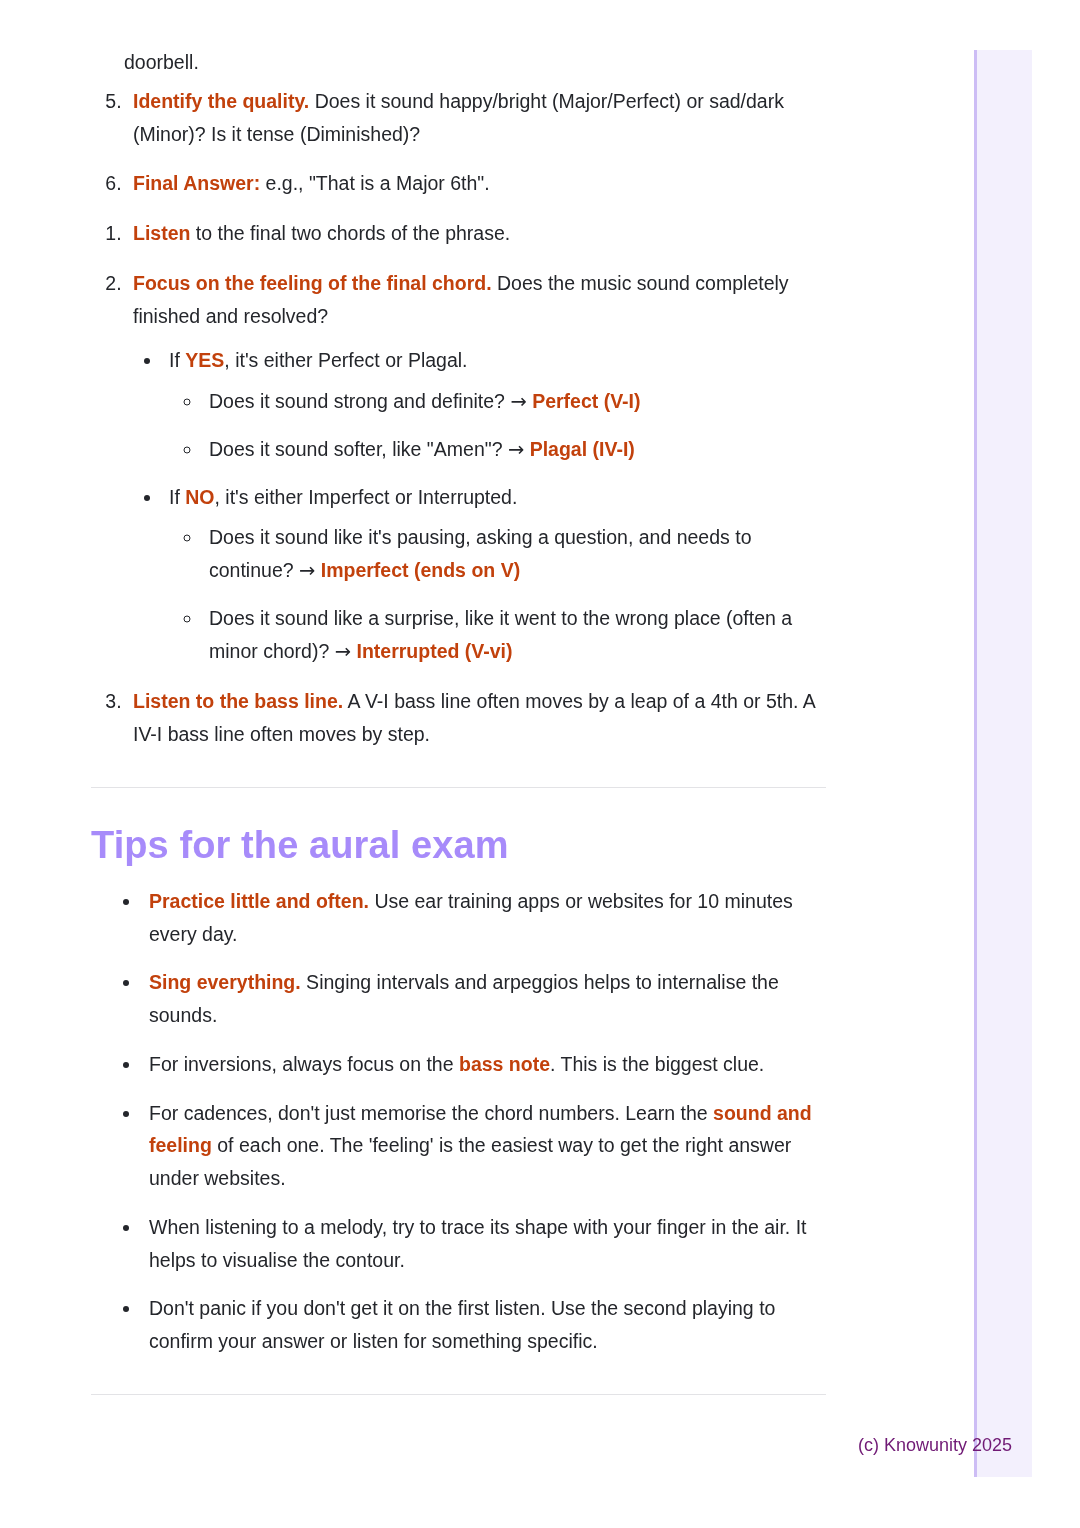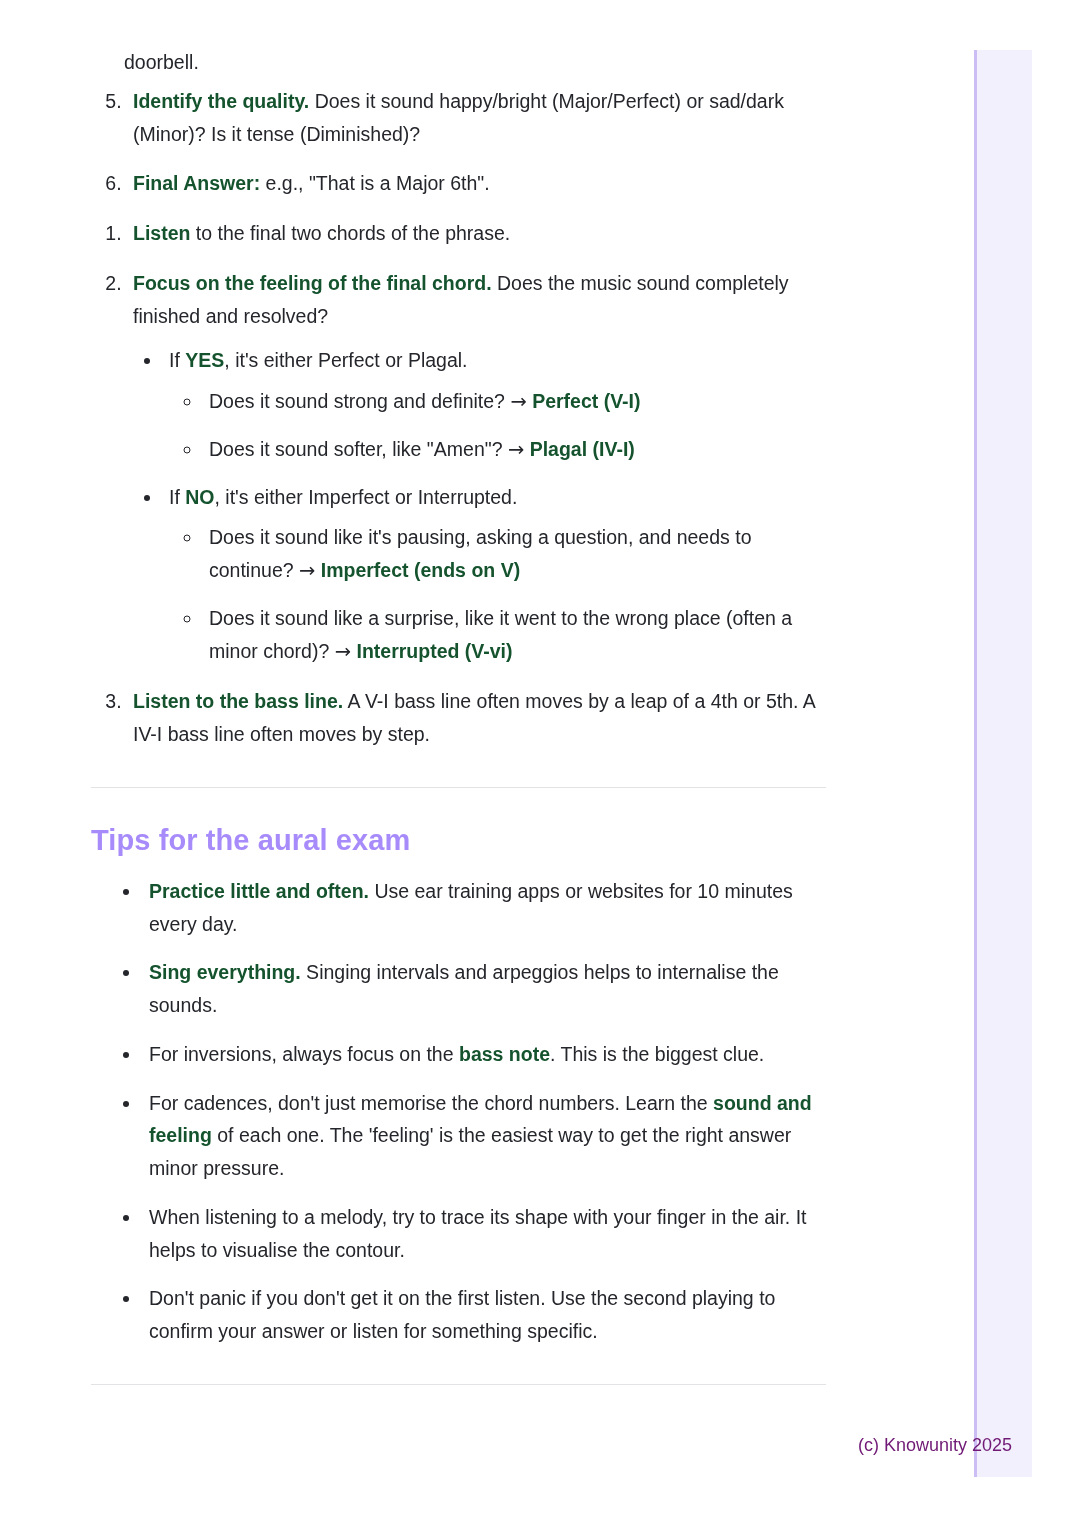--- a/index.html
+++ b/index.html
@@ -98,24 +98,24 @@
   ul.inner-list {
     list-style: disc;
     padding-left: 30px;
     margin: 12px 0 8px 0;
   }
   ul.inner-list > li {
     margin-bottom: 14px;
     padding-left: 6px;
   }
 
-  b, strong { font-weight: bold; color: #14532d; }
+  b, strong { font-weight: bold; color: #c2410c; }
 
   h2.section-title {
-    font-size: 29px;
+    font-size: 38px;
     font-weight: bold;
     color: #a78bfa;
     margin: 0 0 18px 0;
     letter-spacing: 0.1px;
   }
 
   h3.example-title {
     font-size: 19.5px;
     font-weight: bold;
     color: #1b1d21;
@@ -212,21 +212,21 @@
       <li>
         <b>Practice little and often.</b><span> Use ear training apps or websites for 10 minutes every day.</span>
       </li>
       <li>
         <b>Sing everything.</b><span> Singing intervals and arpeggios helps to internalise the sounds.</span>
       </li>
       <li>
         <span>For inversions, always focus on the </span><b>bass note</b><span>. This is the biggest clue.</span>
       </li>
       <li>
-        <span>For cadences, don't just memorise the chord numbers. Learn the </span><b>sound and feeling</b><span> of each one. The 'feeling' is the easiest way to get the right answer minor pressure.</span>
+        <span>For cadences, don't just memorise the chord numbers. Learn the </span><b>sound and feeling</b><span> of each one. The 'feeling' is the easiest way to get the right answer under websites.</span>
       </li>
       <li>
         <span>When listening to a melody, try to trace its shape with your finger in the air. It helps to visualise the contour.</span>
       </li>
       <li>
         <span>Don't panic if you don't get it on the first listen. Use the second playing to confirm your answer or listen for something specific.</span>
       </li>
     </ul>
 
     <hr class="rule">

